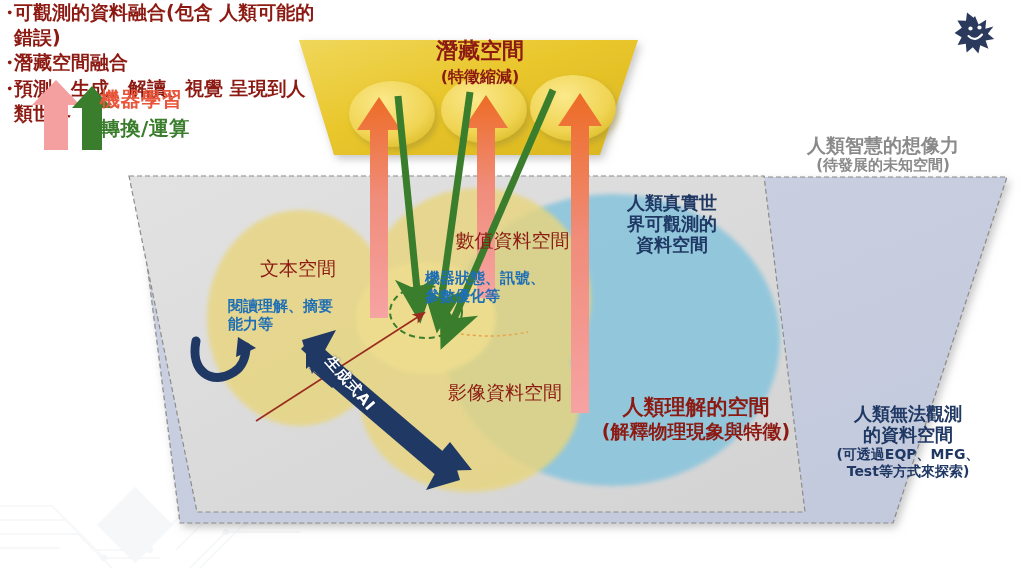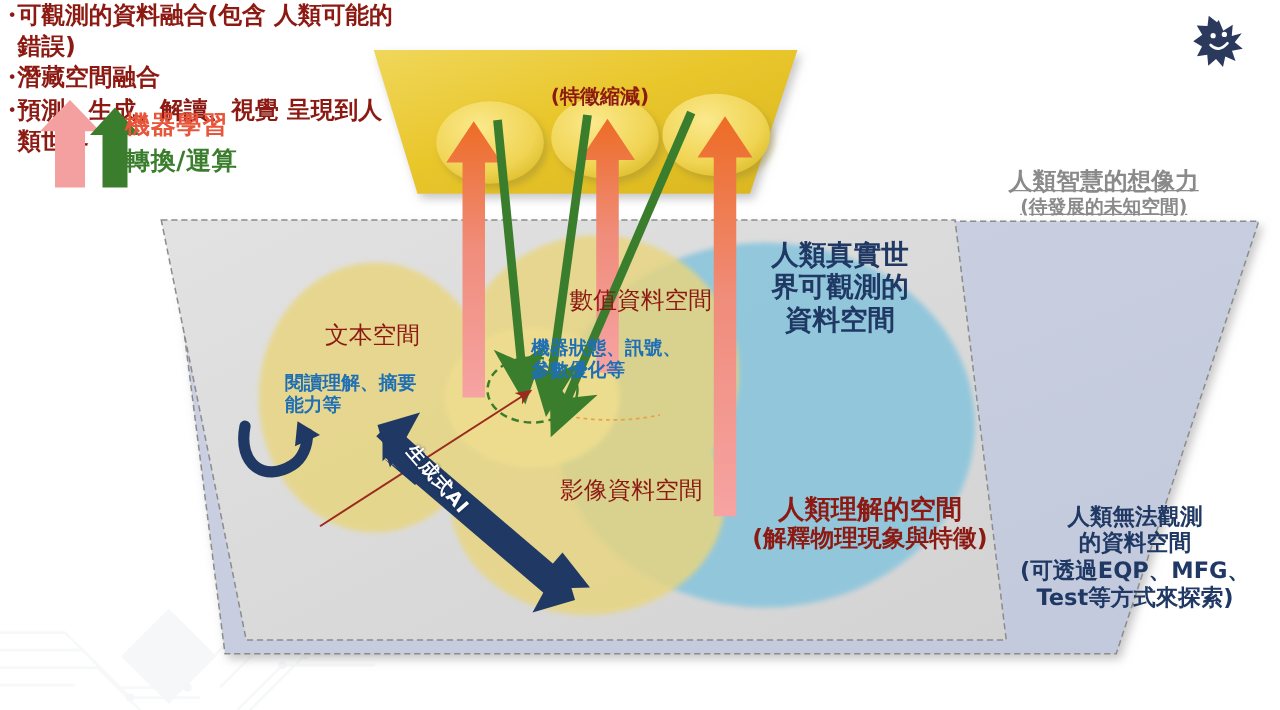--- a/index.html
+++ b/index.html
@@ -54,38 +54,37 @@
     width: 300px; text-align: center;
     font-size: 16px; font-weight: bold;
     color: #8C1A12;
   }
 
   .imagination {
     left: 758px; top: 112px;
     width: 250px; text-align: center;
     font-size: 19px; font-weight: bold;
     color: #8A8A8A;
-    text-decoration: underline;
   }
   .imagination .sub { font-size: 15px; display: block; }
 
   .observable-world {
     left: 608px; top: 192px;
     width: 128px; text-align: center;
-    font-size: 22px; font-weight: bold;
+    font-size: 18px; font-weight: bold;
     color: #1F3864;
   }
 
   .unobservable {
     left: 808px; top: 382px;
     width: 200px; text-align: center;
     font-size: 18px; font-weight: bold;
     color: #1F3864;
   }
-  .unobservable .sub { font-size: 18px; display: block; line-height: 1.25; }
+  .unobservable .sub { font-size: 14px; display: block; line-height: 1.25; }
 
   .ell-title {
     font-size: 19px; font-weight: normal; color: #8C1A12;
   }
   .ell-sub {
     font-size: 15px; font-weight: bold; color: #1F6FB5;
   }
 
   .text-space { left: 228px; top: 238px; width: 140px; text-align: center; }
   .num-space  { left: 425px; top: 210px; width: 175px; text-align: center; }
@@ -255,20 +254,21 @@
 
     <g>
       <path d="M44,150 L44,105 L32,105 L56,80 L80,105 L68,105 L68,150 Z" fill="#F4A0A0"></path>
       <path d="M82,150 L82,108 L72,108 L92,86 L112,108 L102,108 L102,150 Z" fill="#3A7D2C"></path>
     </g>
   </svg>
 
   <div class="txt legend-ml">機器學習</div>
   <div class="txt legend-tr">轉換/運算</div>
 
+  <div class="txt latent-title">潛藏空間</div>
   <div class="txt latent-sub">(特徵縮減)</div>
 
   <div class="txt imagination">
     <span>人類智慧的想像力</span>
     <span class="sub">(待發展的未知空間)</span>
   </div>
 
   <div class="txt observable-world">人類真實世
 界可觀測的
 資料空間</div>

